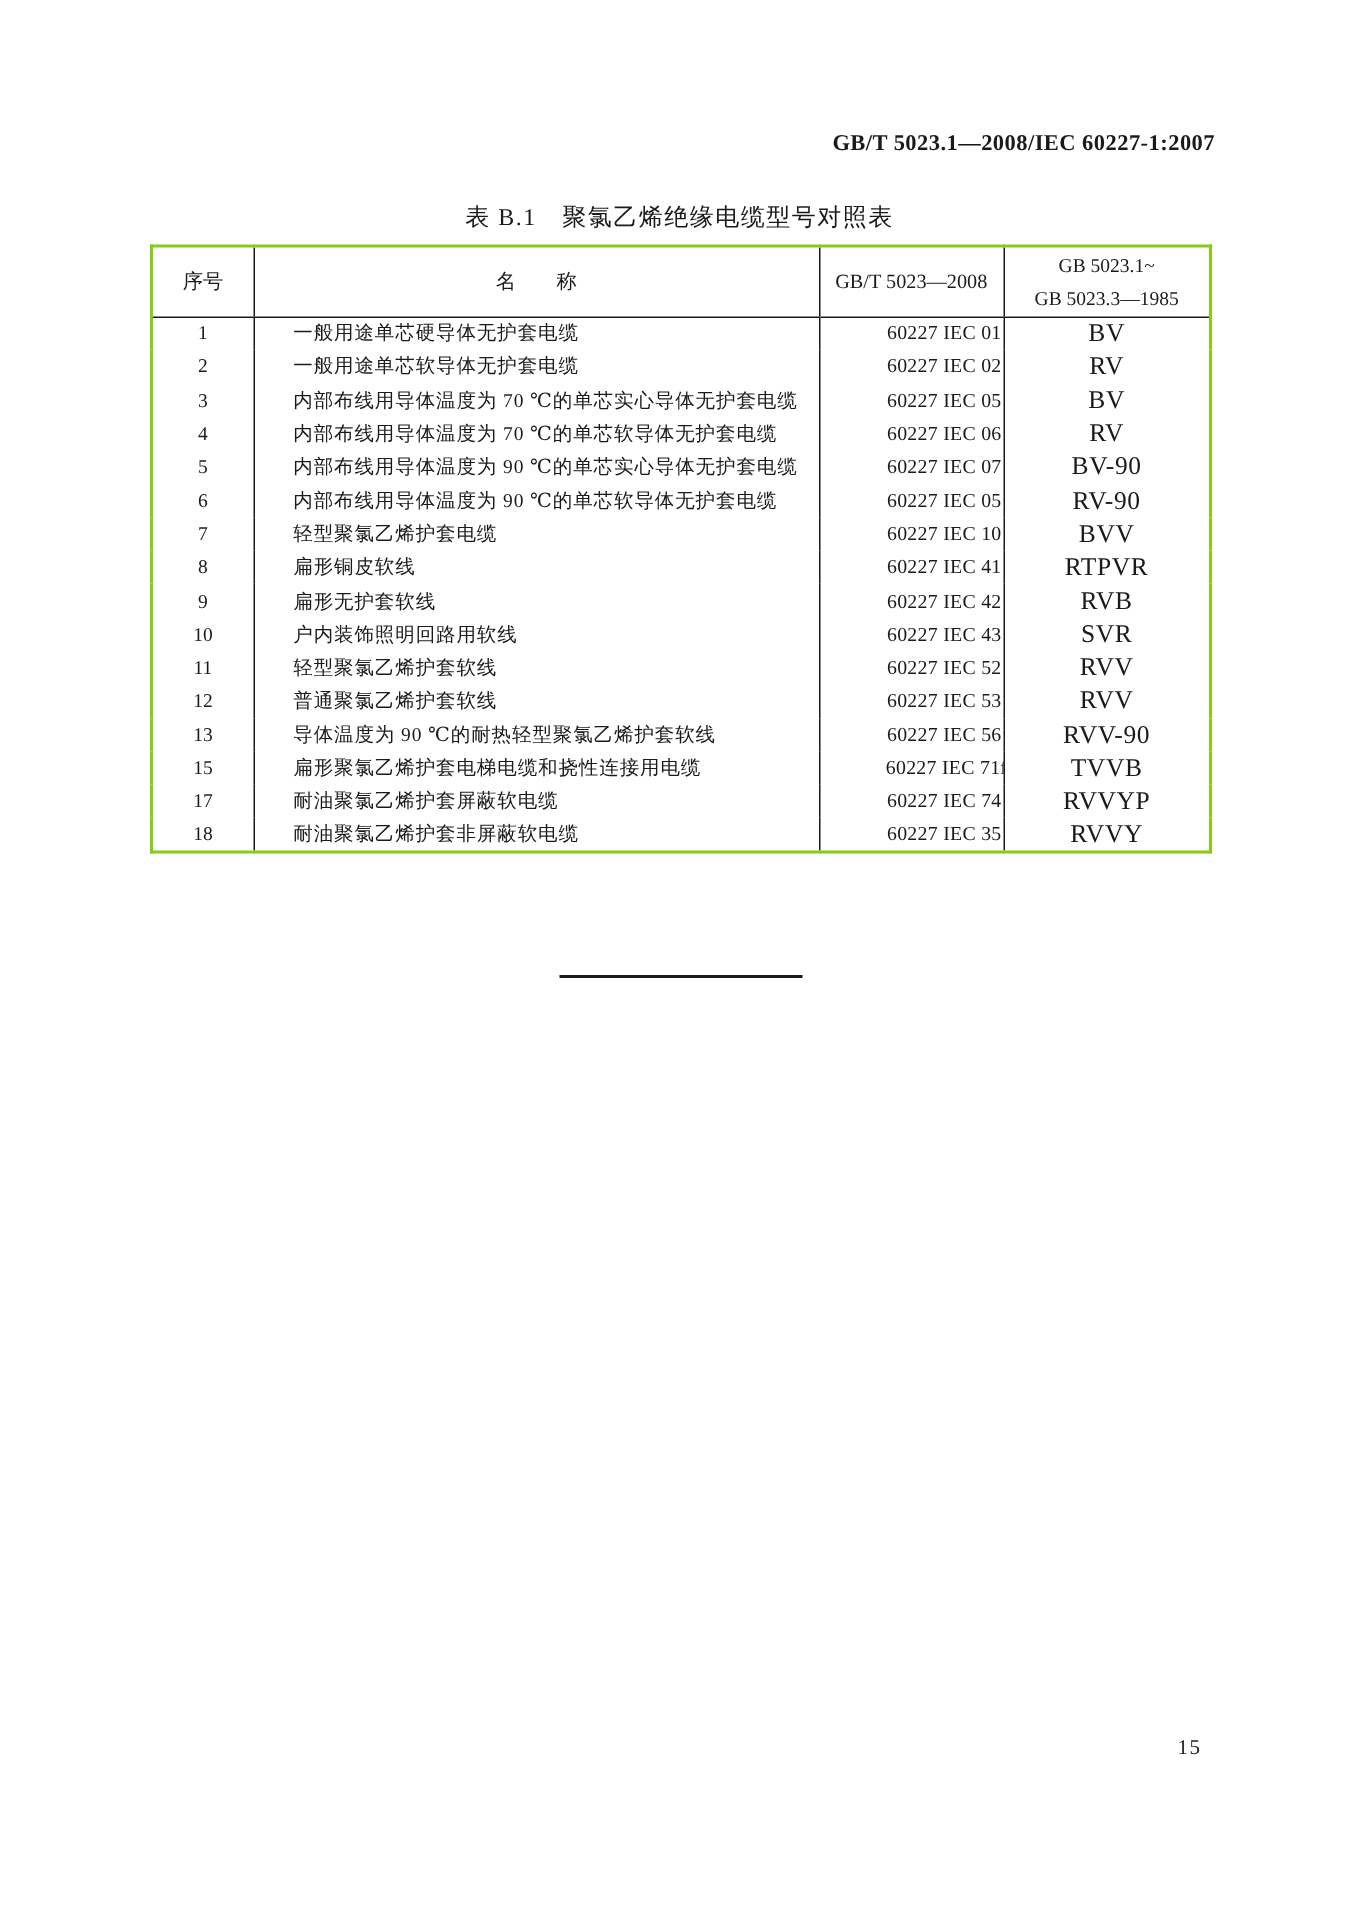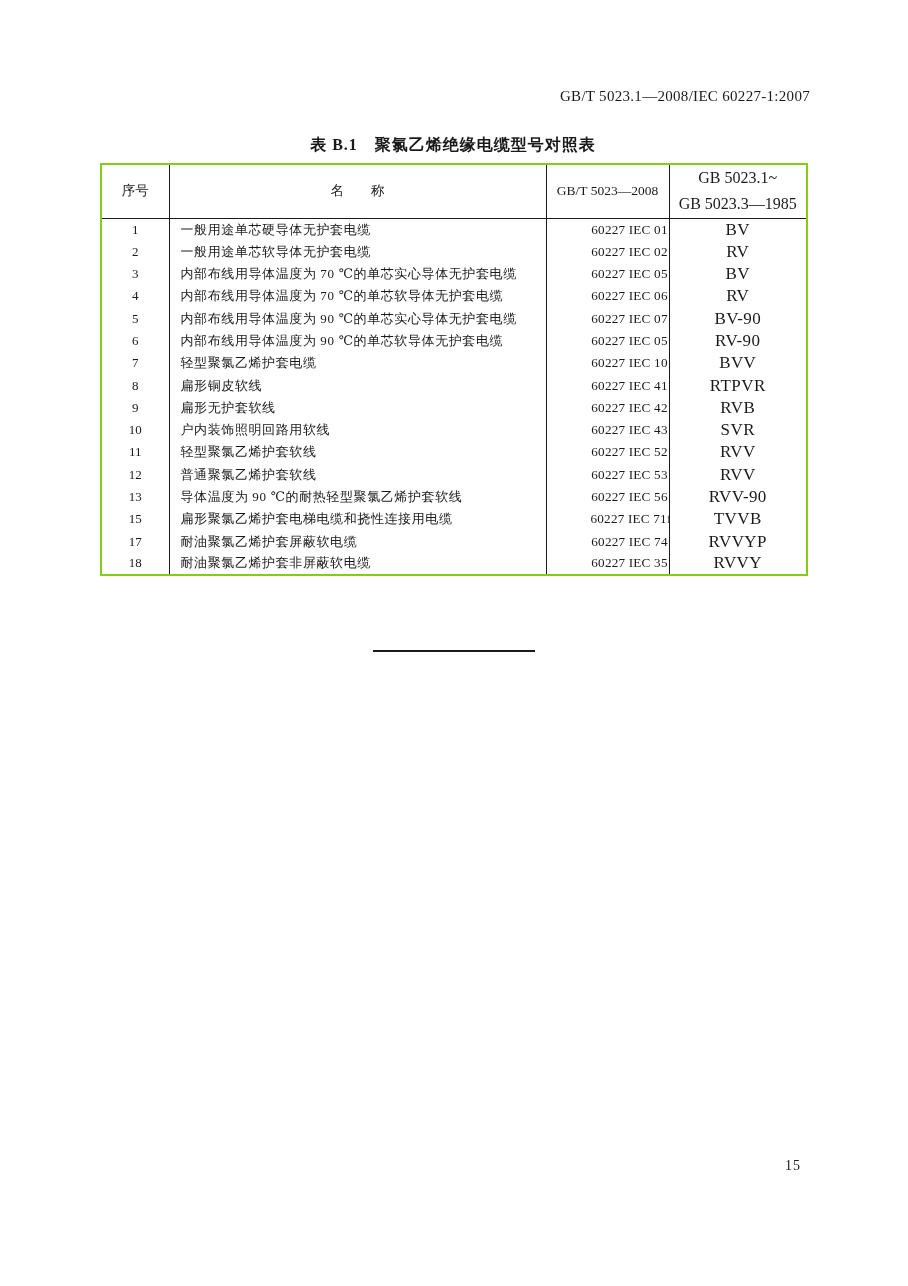--- a/index.html
+++ b/index.html
@@ -10,32 +10,32 @@
     background: #ffffff;
     position: relative;
     font-family: "Liberation Serif", "DejaVu Serif", serif;
     color: #1a1a1a;
   }
   .doc-code {
     position: absolute;
     top: 88px;
     right: 98px;
     font-size: 15px;
-    font-weight: normal;
+    font-weight: bold;
     letter-spacing: 0.3px;
     white-space: nowrap;
   }
   .table-title {
     position: absolute;
     top: 135px;
     left: 100px;
     width: 706px;
     text-align: center;
     font-size: 16px;
-    font-weight: bold;
+    font-weight: normal;
     letter-spacing: 1px;
     white-space: nowrap;
   }
   table.cmp-table {
     position: absolute;
     top: 163px;
     left: 100px;
     width: 706px;
     border-collapse: collapse;
     table-layout: fixed;
@@ -59,22 +59,22 @@
     height: 22.3px;
     font-size: 13px;
     vertical-align: middle;
     padding: 0;
     overflow: hidden;
     white-space: nowrap;
   }
   .cmp-table td.c-no, .cmp-table td.c-code, .cmp-table td.c-type { text-align: center; }
   .cmp-table td.c-code { font-size: 13.2px; letter-spacing: 0.2px; padding-left: 44px; }
   .cmp-table td.c-type { font-size: 17px; letter-spacing: 0.4px; }
-  .cmp-table td.c-name { text-align: left; padding-left: 11px; letter-spacing: 0.6px; }
-  .hdr-two-line { line-height: 1.65; font-size: 16px; }
+  .cmp-table td.c-name { text-align: left; padding-left: 26px; letter-spacing: 0.6px; }
+  .hdr-two-line { line-height: 1.65; font-size: 13px; }
   .divider-line {
     position: absolute;
     top: 650px;
     left: 373px;
     width: 162px;
     height: 2px;
     background: #1a1a1a;
   }
   .page-number {
     position: absolute;

